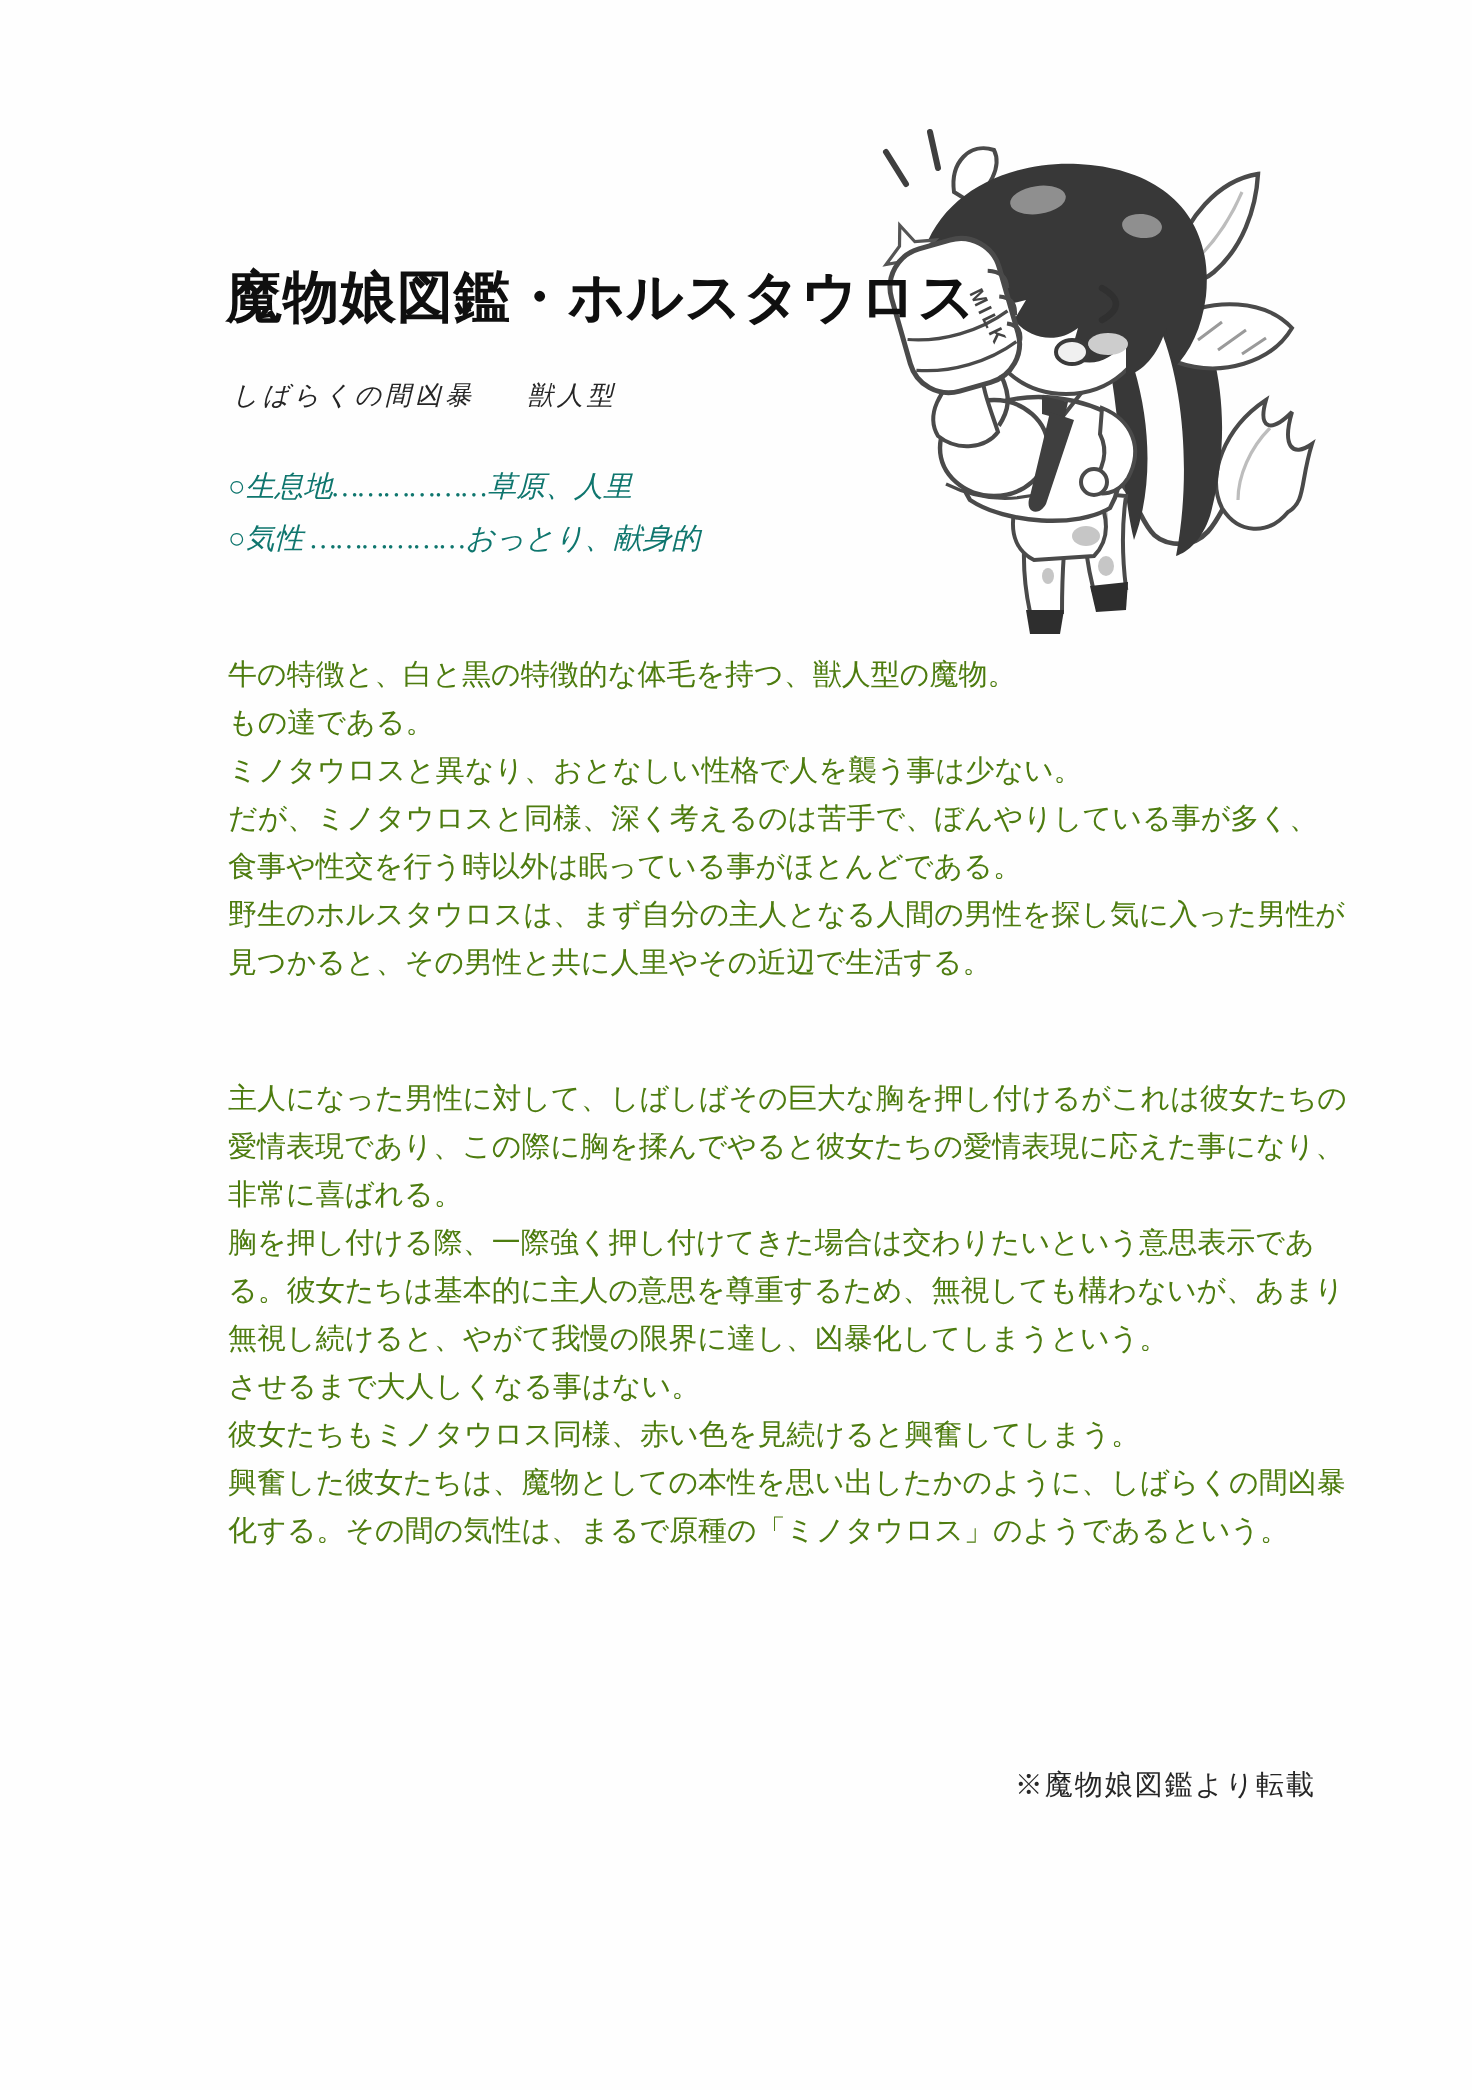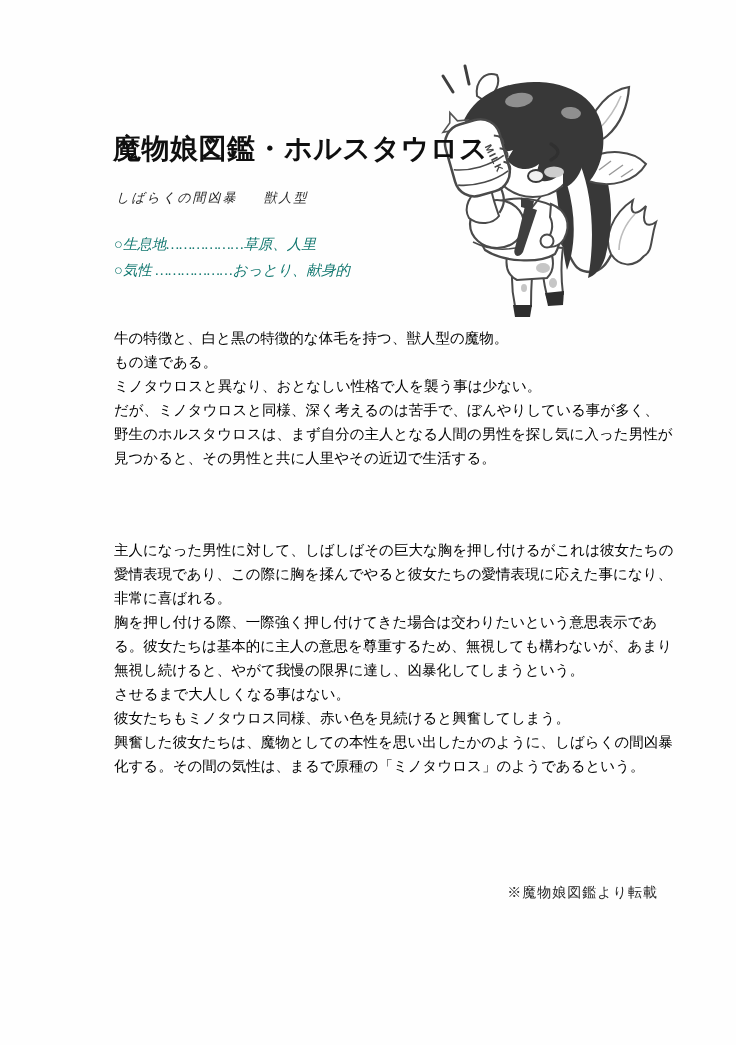--- a/index.html
+++ b/index.html
@@ -19,21 +19,21 @@
   }
   .subtitle{
     position:absolute;left:116px;top:189px;
     font-style:italic;font-size:13px;letter-spacing:2px;color:#262626;
     white-space:nowrap;
   }
   .subtitle .gap{display:inline-block;width:26px;}
   .profile{position:absolute;left:114px;top:231px;}
   .profile .line{font-size:14.5px;line-height:26px;white-space:pre;color:#0f766e;font-style:italic;}
   .para{position:absolute;left:114px;width:556px;}
-  .para .line{font-size:14.5px;line-height:24px;white-space:pre;color:#000000;}
+  .para .line{font-size:14.5px;line-height:24px;white-space:pre;color:#4d7c0f;}
   .para1{top:326px;}
   .para2{top:538px;}
   .para3{top:818px;}
   .footer{
     position:absolute;right:78px;top:884px;
     font-size:14px;letter-spacing:1px;color:#262626;white-space:nowrap;
   }
   .illustration{position:absolute;left:435px;top:56px;width:235px;height:268px;}
 </style>
 </head>
@@ -131,20 +131,21 @@
   <div class="profile">
     <div class="line">○生息地………………草原、人里</div>
     <div class="line">○気性 ………………おっとり、献身的</div>
   </div>
 
   <div class="para para1">
     <div class="line">牛の特徴と、白と黒の特徴的な体毛を持つ、獣人型の魔物。</div>
     <div class="line">もの達である。</div>
     <div class="line">ミノタウロスと異なり、おとなしい性格で人を襲う事は少ない。</div>
     <div class="line">だが、ミノタウロスと同様、深く考えるのは苦手で、ぼんやりしている事が多く、</div>
+    <div class="line">食事や性交を行う時以外は眠っている事がほとんどである。</div>
     <div class="line">野生のホルスタウロスは、まず自分の主人となる人間の男性を探し気に入った男性が</div>
     <div class="line">見つかると、その男性と共に人里やその近辺で生活する。</div>
   </div>
 
   <div class="para para2">
     <div class="line">主人になった男性に対して、しばしばその巨大な胸を押し付けるがこれは彼女たちの</div>
     <div class="line">愛情表現であり、この際に胸を揉んでやると彼女たちの愛情表現に応えた事になり、</div>
     <div class="line">非常に喜ばれる。</div>
     <div class="line">胸を押し付ける際、一際強く押し付けてきた場合は交わりたいという意思表示であ</div>
     <div class="line">る。彼女たちは基本的に主人の意思を尊重するため、無視しても構わないが、あまり</div>

